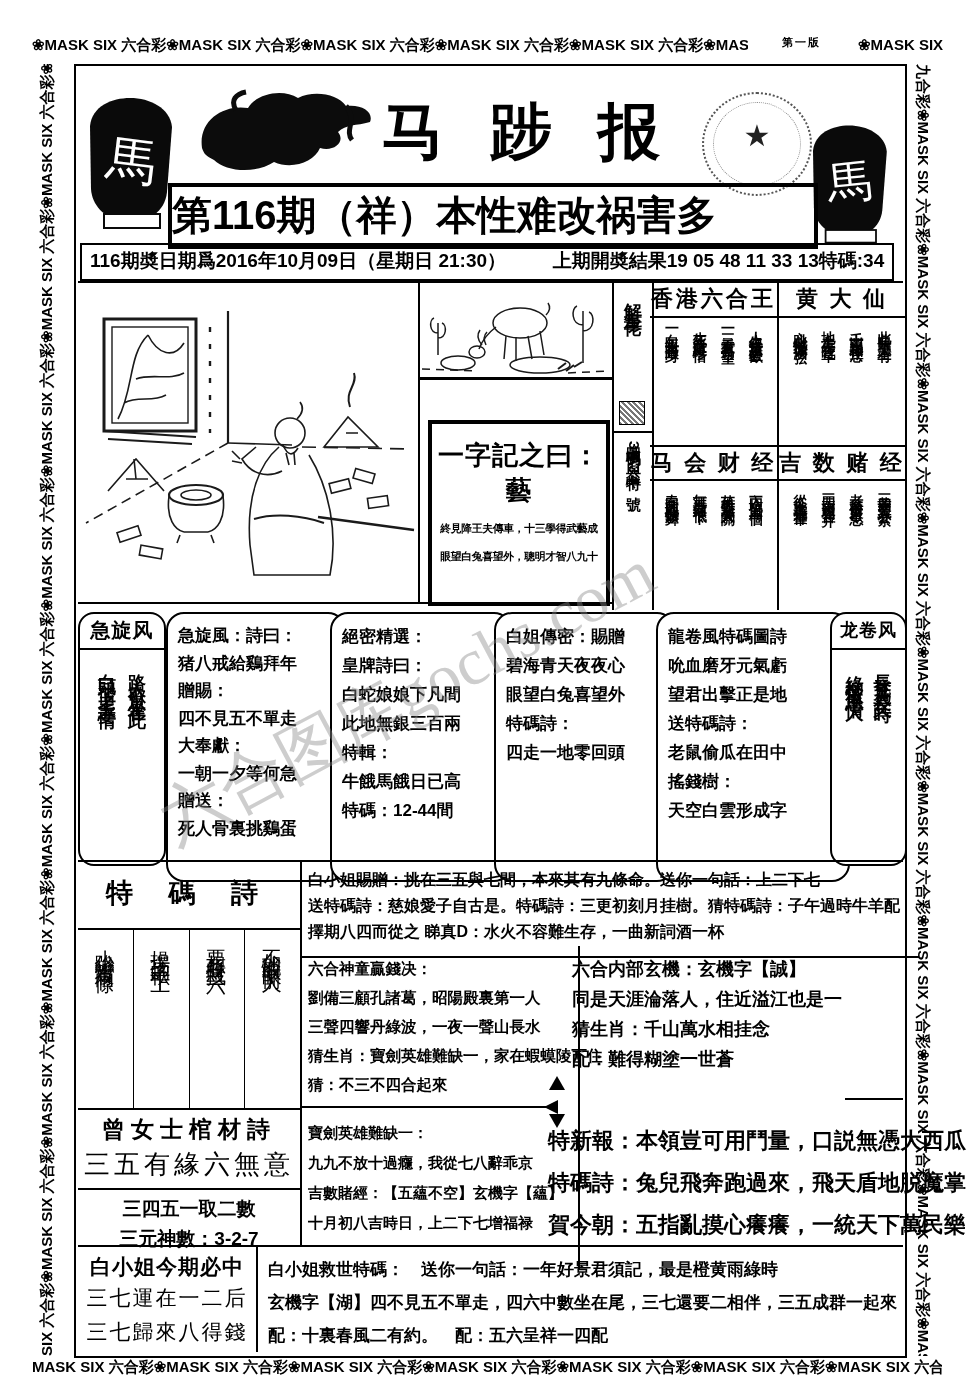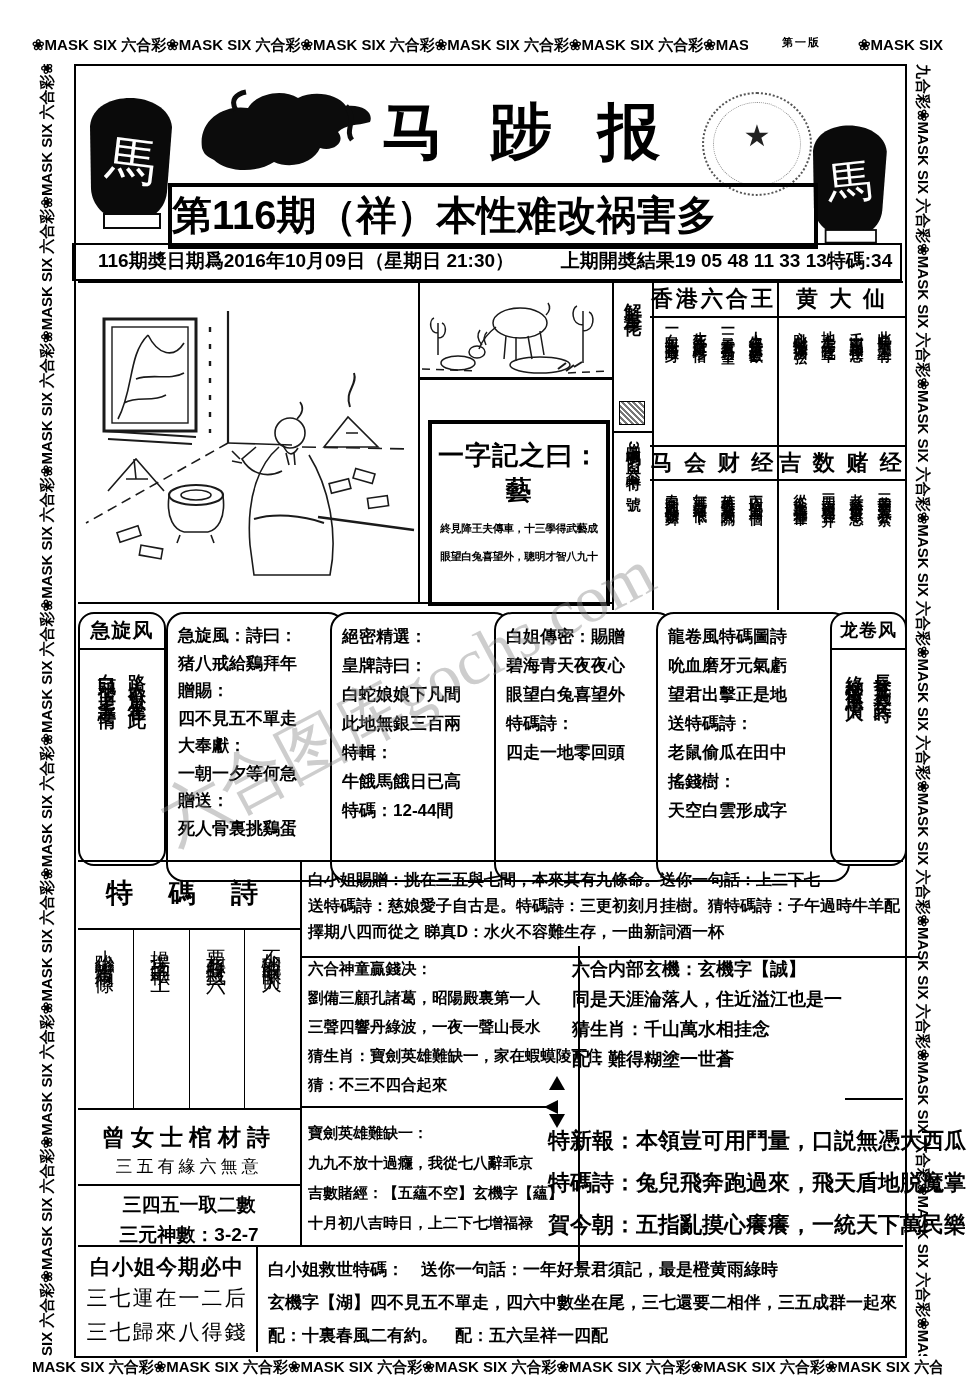--- a/index.html
+++ b/index.html
@@ -25,22 +25,22 @@
   #flag-left{left:82px;top:94px;width:96px;height:140px;}
   #flag-right{left:804px;top:122px;width:90px;height:126px;}
   #ink-blob{left:196px;top:86px;width:182px;height:96px;}
   #paper-title{left:382px;top:90px;width:330px;font-size:62px;font-weight:bold;
                font-family:"Liberation Serif",serif;letter-spacing:46px;white-space:nowrap;}
   #seal{left:702px;top:92px;width:106px;height:100px;border:2px dotted #555;border-radius:50%;}
   #seal .inner{position:absolute;left:9px;top:8px;right:9px;bottom:8px;border:1px dotted #888;border-radius:50%;}
   #seal .star{position:absolute;left:0;right:0;top:24px;text-align:center;font-size:30px;color:#222;}
   #headline-box{left:168px;top:183px;width:642px;height:58px;border:4px solid #000;
                 font-size:40px;font-weight:900;line-height:56px;white-space:nowrap;}
-  #date-bar{left:72px;top:243px;width:802px;height:34px;border:2.5px solid #000;
-            font-size:19px;font-weight:bold;line-height:32px;padding-left:24px;white-space:nowrap;}
+  #date-bar{left:80px;top:243px;width:802px;height:34px;border:2.5px solid #000;
+            font-size:19px;font-weight:bold;line-height:32px;padding-left:8px;white-space:nowrap;}
   
   #grid-top-line{left:78px;top:281px;width:825px;border-top:2px solid #000;}
   #pic-main{left:78px;top:283px;width:340px;height:319px;border-right:2.5px solid #000;border-bottom:2.5px solid #000;}
   #pic-goat{left:418px;top:283px;width:194px;height:94px;border-bottom:3px solid #000;}
   #word-box{left:428px;top:420px;width:174px;height:178px;border:4px solid #000;}
   #word-title{margin-top:14px;text-align:center;font-size:26px;font-weight:900;letter-spacing:1px;}
   .word-line{margin-top:14px;text-align:center;font-size:10.8px;font-weight:bold;letter-spacing:-0.3px;white-space:nowrap;}
   #word-area-border{left:418px;top:377px;width:194px;height:225px;border-bottom:2.5px solid #000;}
   #jiehua{left:612px;top:283px;width:38px;height:327px;border-left:2.5px solid #000;border-right:2.5px solid #000;}
   #jiehua-top{position:absolute;top:0;left:0;right:0;height:148px;border-bottom:2px solid #000;text-align:center;}
@@ -96,22 +96,22 @@
       border-top:7px solid transparent;border-bottom:7px solid transparent;border-right:14px solid #000;}
   #neibu{left:562px;top:946px;width:341px;height:160px;padding:8px 10px;font-size:18px;
          font-weight:600;line-height:30px;white-space:nowrap;}
   #neibu-line{left:845px;top:1098px;width:58px;border-top:2.5px solid #000;}
   #arr-up{left:549px;top:1076px;width:0;height:0;border-left:8px solid transparent;
           border-right:8px solid transparent;border-bottom:14px solid #000;}
   #arr-down{left:549px;top:1114px;width:0;height:0;border-left:8px solid transparent;
             border-right:8px solid transparent;border-top:14px solid #000;}
   
   #coffin{left:78px;top:1108px;width:222px;height:137px;border-top:2.5px solid #000;border-right:2.5px solid #000;text-align:center;}
-  #coffin-title{margin-top:12px;font-family:"Liberation Serif",serif;font-weight:bold;font-size:23px;letter-spacing:6px;}
-  #coffin-l1{font-family:"Liberation Serif",serif;font-size:17px;letter-spacing:4px;margin-top:2px;}
+  #coffin-title{margin-top:4px;font-family:"Liberation Serif",serif;font-weight:bold;font-size:23px;letter-spacing:6px;}
+  #coffin-l1{font-family:"Liberation Serif",serif;font-size:26px;letter-spacing:4px;margin-top:2px;}
   #coffin-sub{border-top:2px solid #000;margin-top:6px;padding-top:4px;}
   #coffin-l2,#coffin-l3{font-size:19px;font-weight:600;line-height:30px;}
   #zengdaoren{left:300px;top:1106px;width:262px;height:139px;border-right:2.5px solid #000;
               padding:12px 8px;font-size:15px;font-weight:600;line-height:30px;white-space:nowrap;}
   #texinbao{left:540px;top:1106px;width:341px;height:139px;padding:14px 8px;font-size:22px;
             font-weight:600;line-height:42px;white-space:nowrap;}
   #hline-bottom{left:78px;top:1245px;width:825px;border-top:2.5px solid #000;}
   #bixzhong{left:78px;top:1247px;width:178px;height:105px;border-right:2.5px solid #000;text-align:center;}
   #bix-title{margin-top:6px;font-size:21px;font-weight:900;letter-spacing:1px;}
   .bix-line{font-family:"Liberation Serif",serif;font-size:21px;letter-spacing:2px;line-height:34px;}

